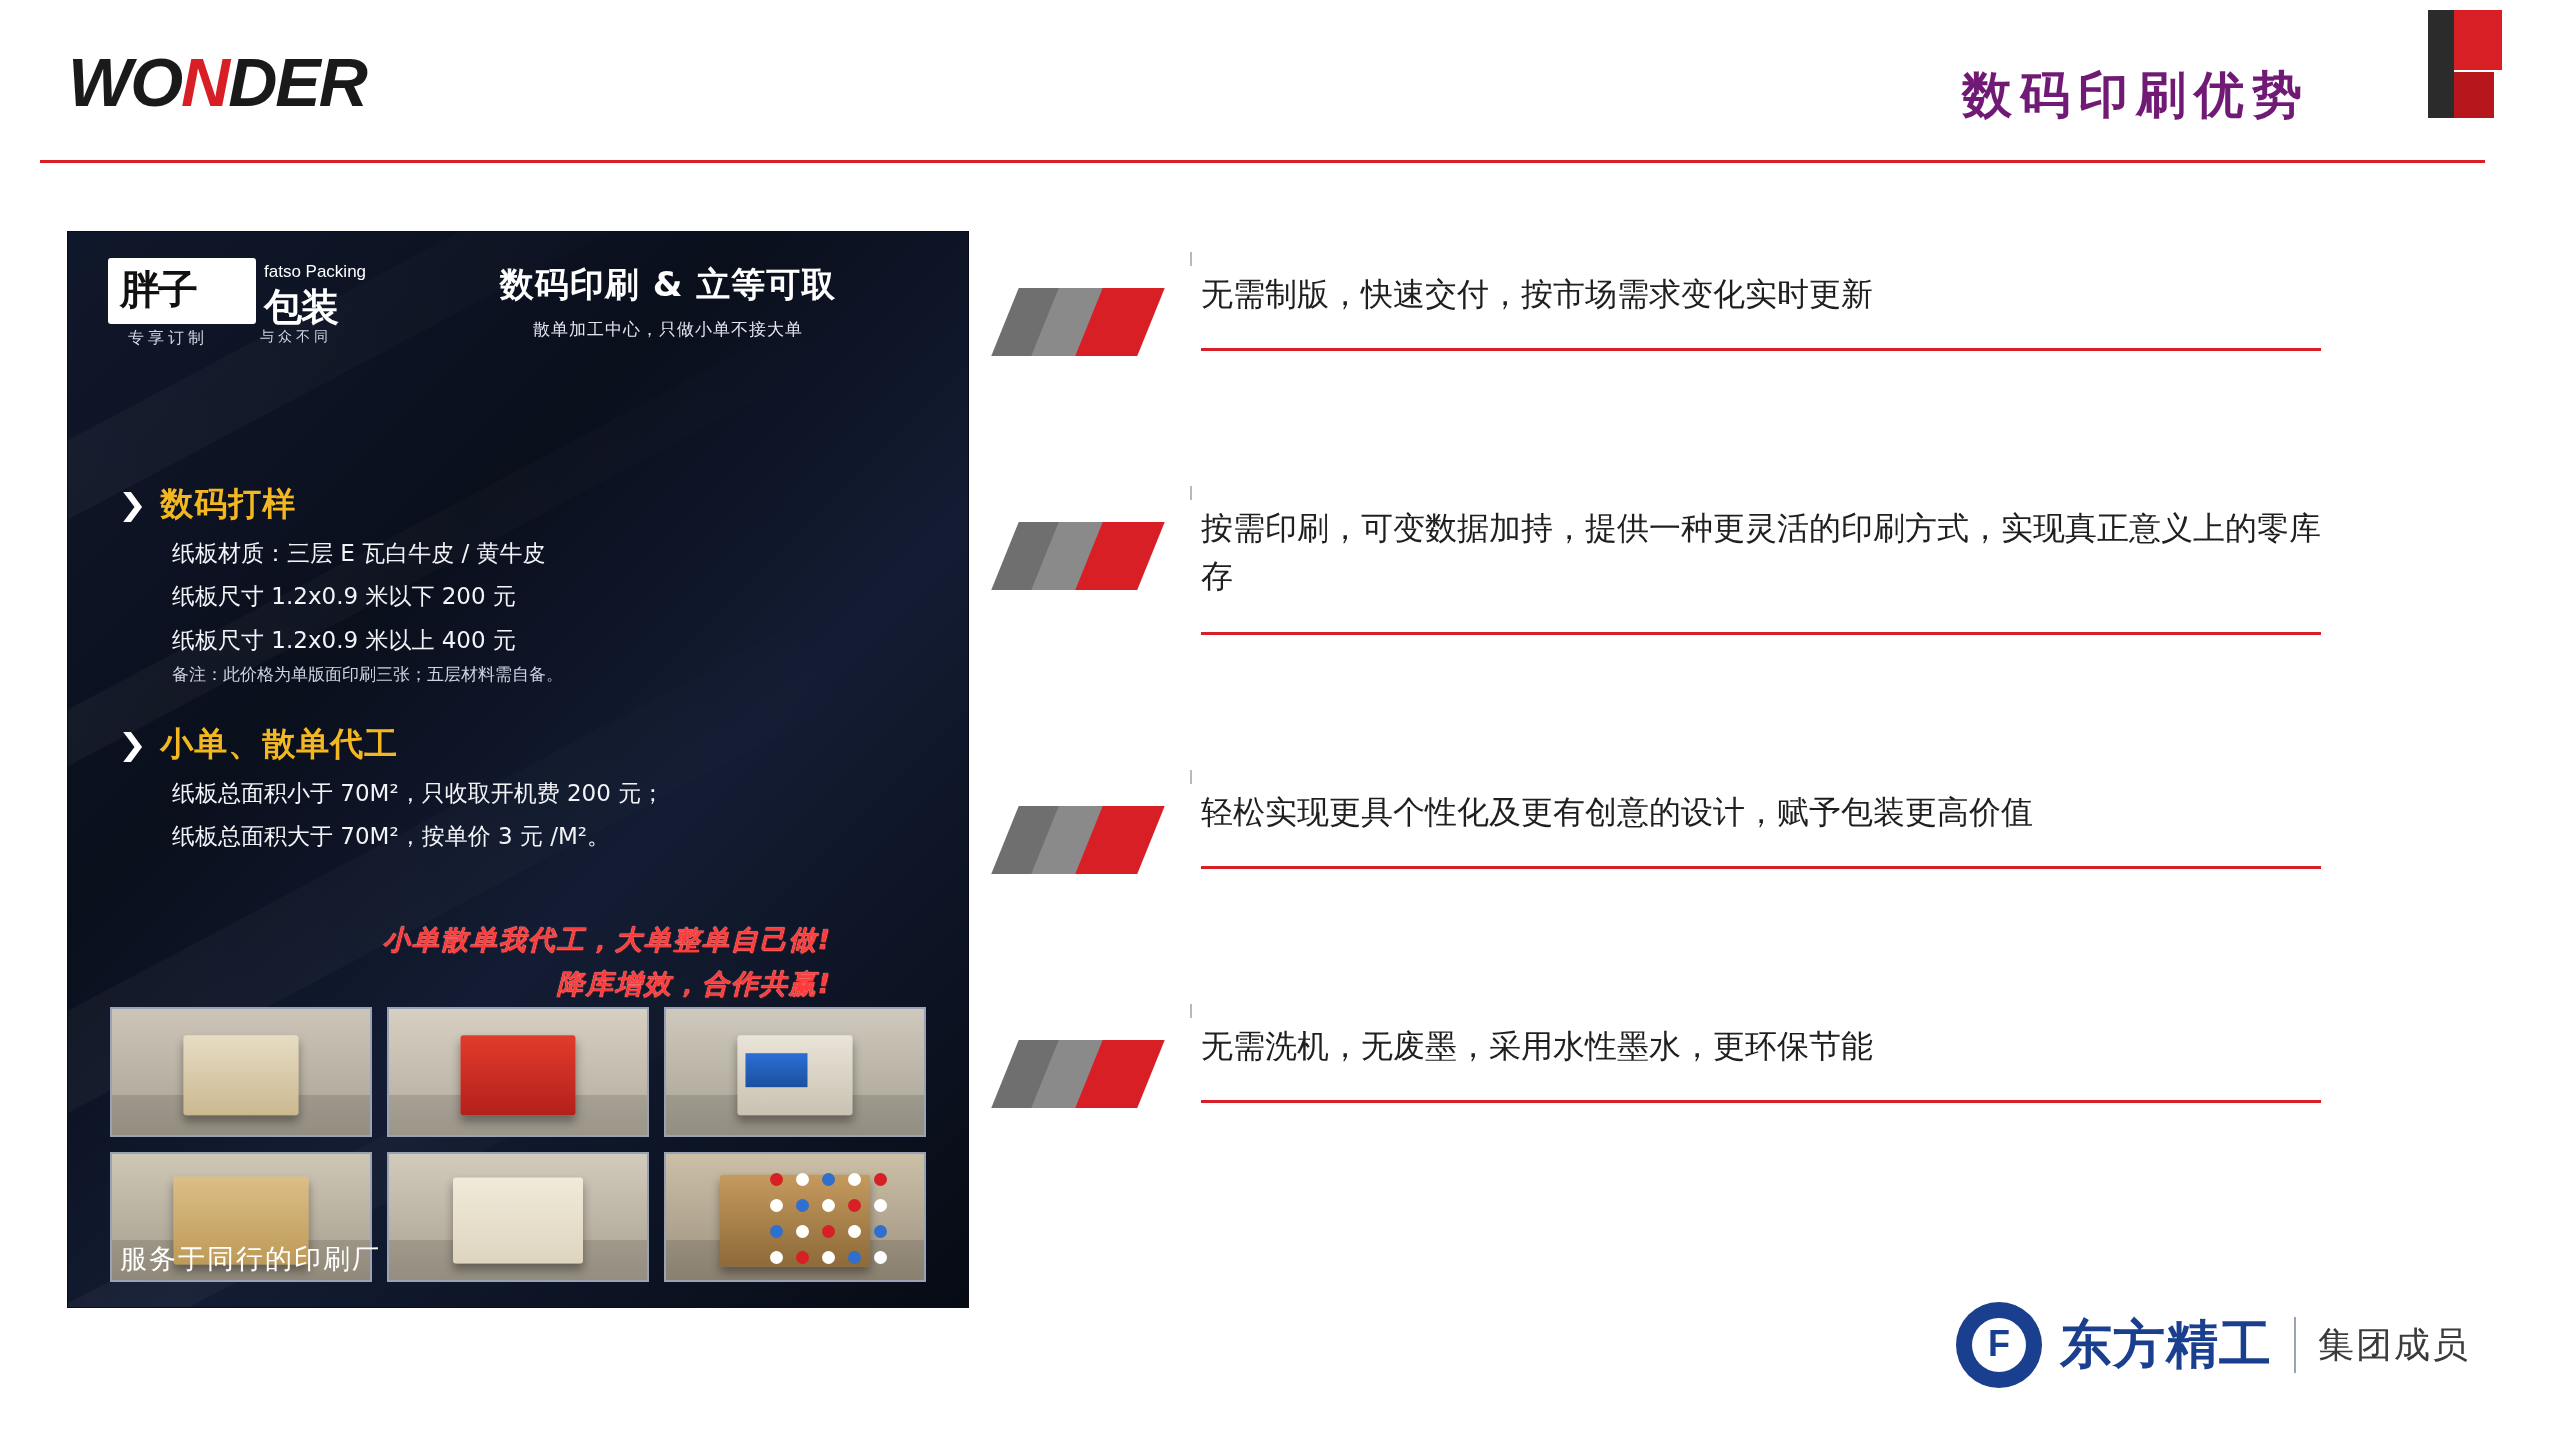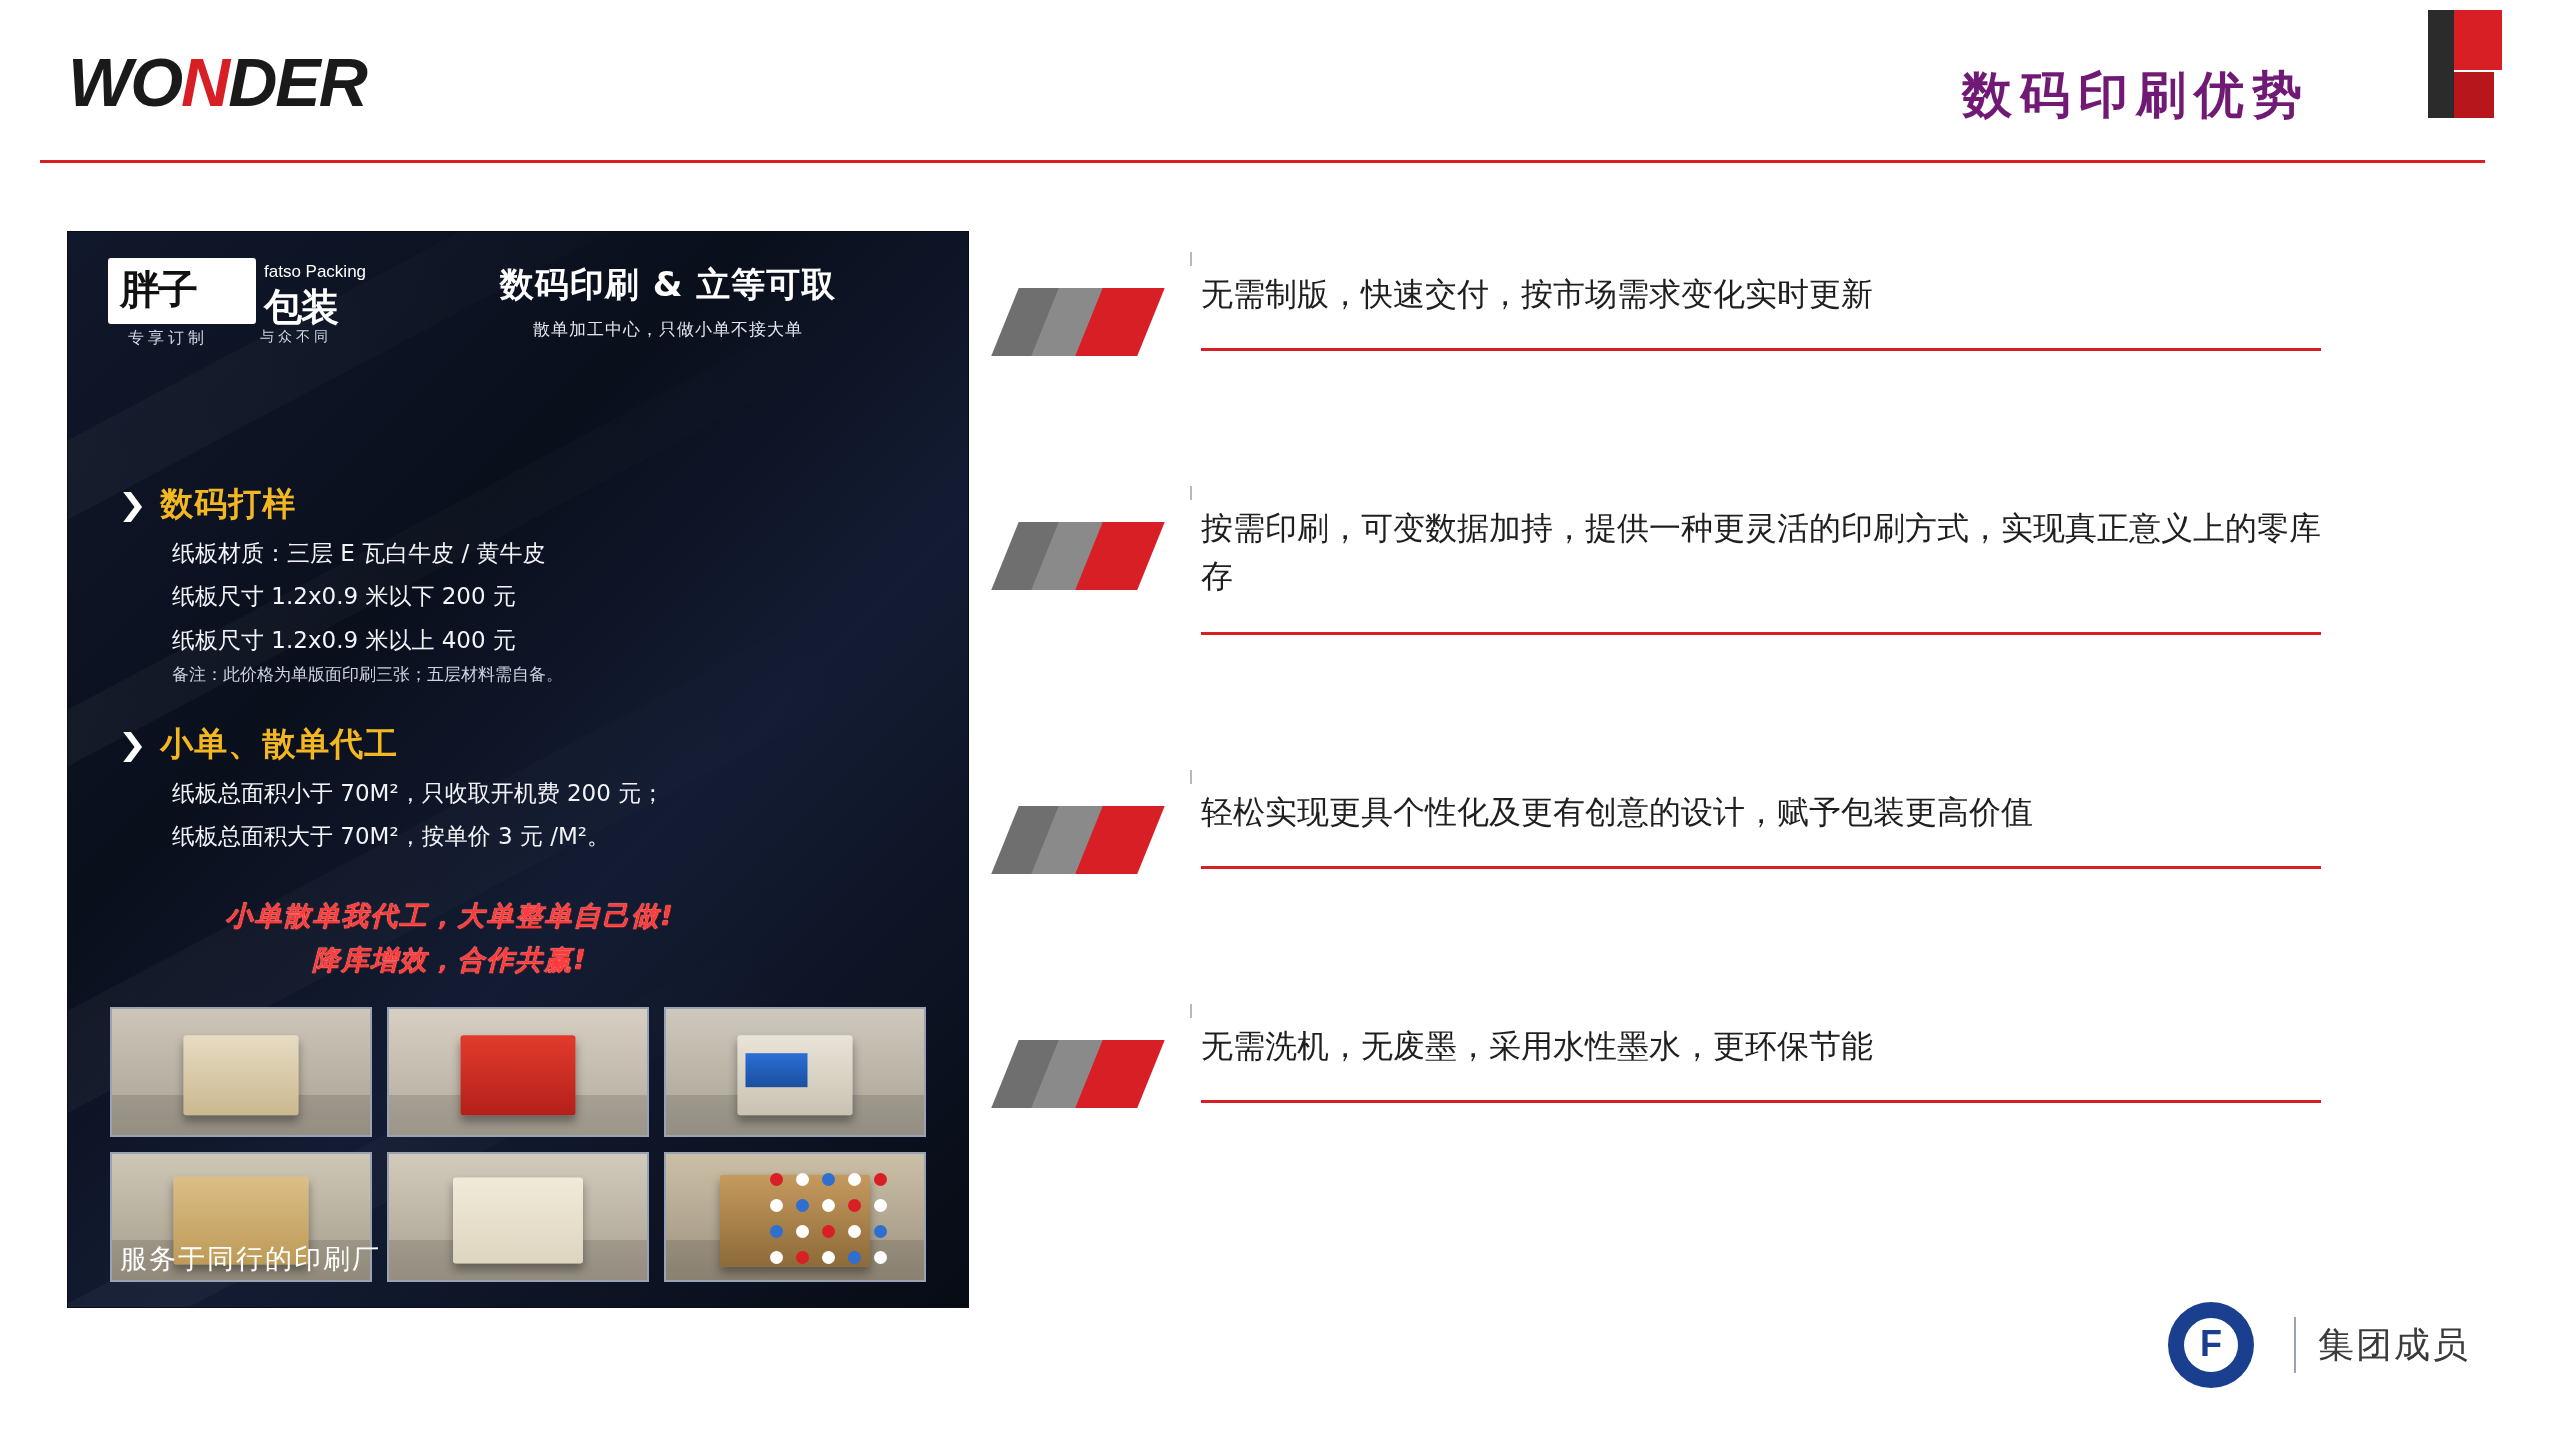--- a/index.html
+++ b/index.html
@@ -228,23 +228,23 @@
     margin-top: 6px;
     margin-left: 52px;
     font-size: 17px;
     color: #cdd4e2;
     font-family: "DejaVu Sans", sans-serif;
   }
 
   .slogan {
     position: absolute;
     left: 0;
-    top: 666px;
+    top: 690px;
     width: 764px;
-    text-align: center;
+    text-align: right;
     font-family: "DejaVu Sans", sans-serif;
     font-style: italic;
     font-weight: 800;
     color: #ff3b3b;
     text-shadow: 0 0 1px #fff, 1px 1px 0 #7a0d0d;
   }
   .slogan .l1 { font-size: 27px; letter-spacing: 2px; }
   .slogan .l2 { font-size: 27px; letter-spacing: 2px; margin-top: 8px; }
 
   .thumbs {
@@ -595,15 +595,16 @@
         <span class="a3"></span>
     </div>
     <div class="bullet-text">无需洗机，无废墨，采用水性墨水，更环保节能</div>
     <div class="bullet-rule"></div>
   </div>
 
 </div>
 
 <div class="footer-brand">
   <div class="fb-logo"></div>
+  <div class="fb-cn">东方精工</div>
   <div class="fb-div"></div>
   <div class="fb-sub">集团成员</div>
 </div>
 
 </body></html>

